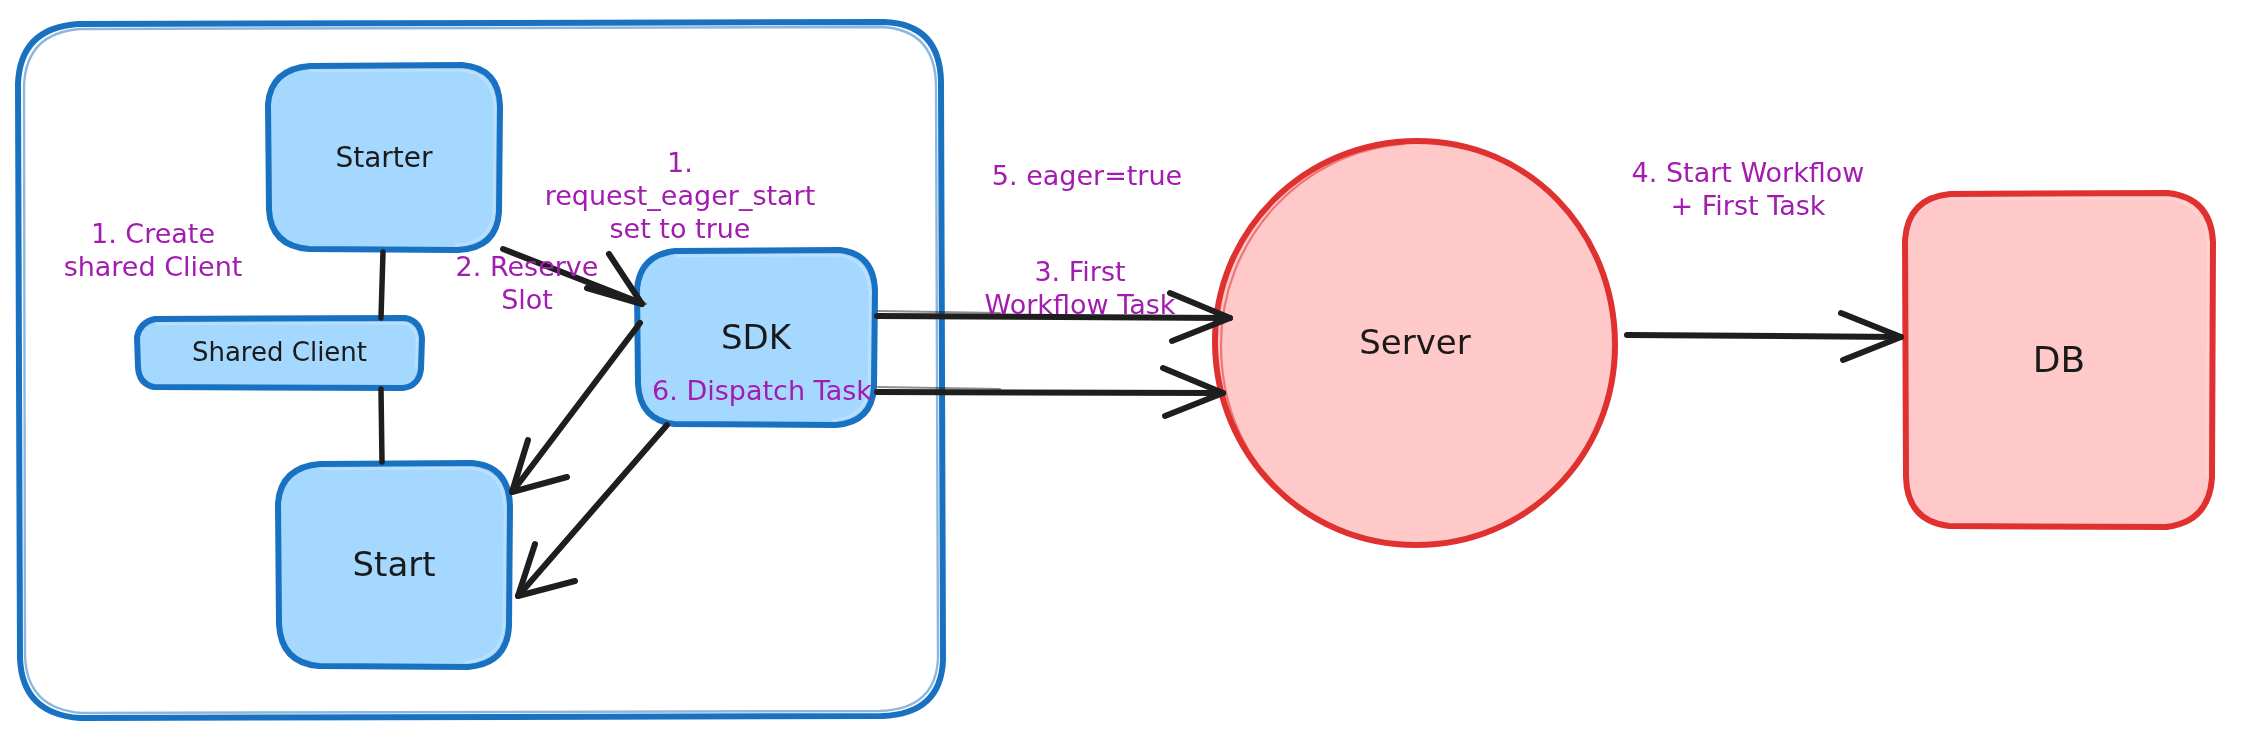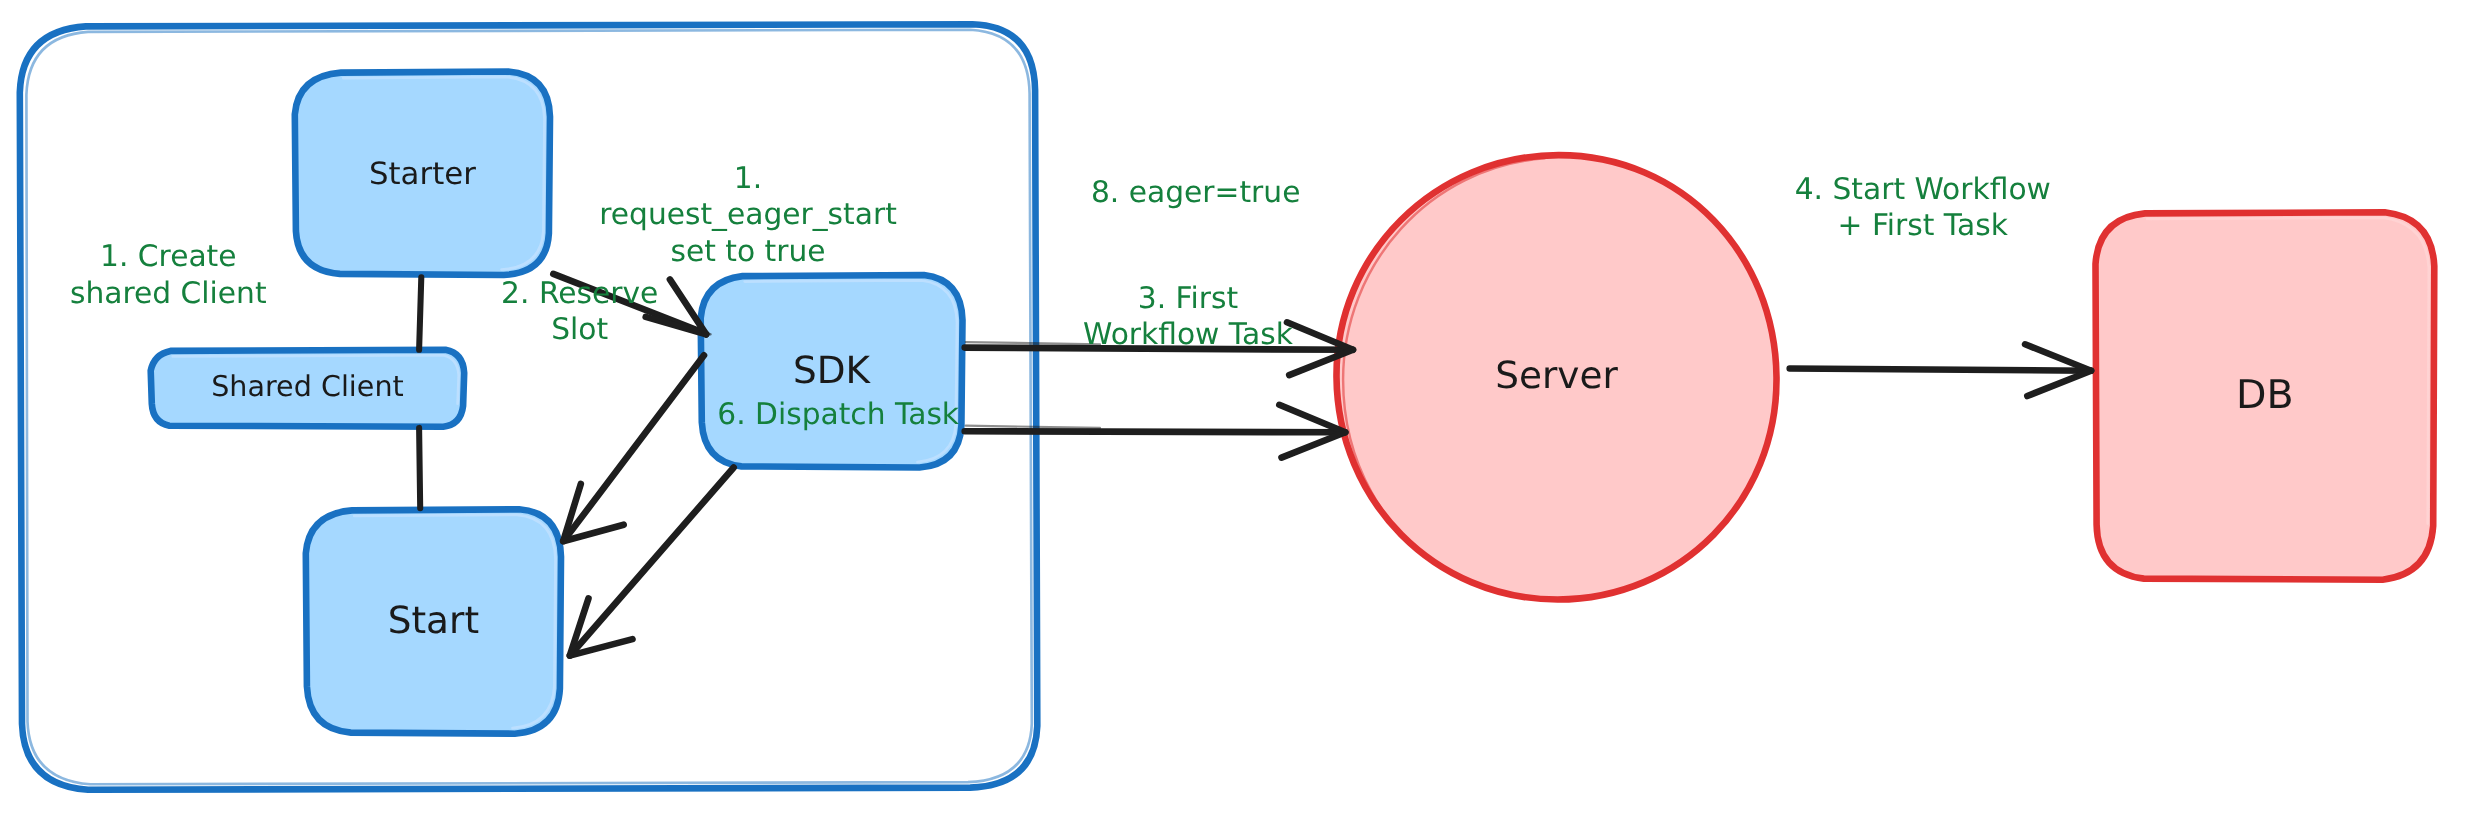--- a/index.html
+++ b/index.html
@@ -29,21 +29,21 @@
     text-align: center;
     color: #1a1a1a;
     font-family: "DejaVu Sans", sans-serif;
     font-weight: 400;
     pointer-events: none;
     line-height: 1.15;
   }
   .edge-label {
     position: absolute;
     text-align: center;
-    color: #15803d;
+    color: #a21caf;
     font-family: "DejaVu Sans", sans-serif;
     font-size: 27px;
     line-height: 1.22;
     white-space: pre-line;
     pointer-events: none;
   }
   .group-title {
     position: absolute;
     color: #1971c2;
     font-family: "DejaVu Sans", sans-serif;
@@ -57,21 +57,21 @@
   .t-sdk { left: 637px; top: 250px; width: 238px; height: 175px; font-size: 34px; }
   .t-server { left: 1215px; top: 140px; width: 400px; height: 405px; font-size: 34px; }
   .t-db { left: 1905px; top: 193px; width: 308px; height: 334px; font-size: 36px; }
 
   .l-create { left: 38px; top: 218px; width: 230px; }
   .l-eagerstart { left: 535px; top: 147px; width: 290px; }
   .l-reserve { left: 432px; top: 251px; width: 190px; }
   .l-eagertrue { left: 967px; top: 160px; width: 240px; }
   .l-startwf { left: 1598px; top: 157px; width: 300px; }
   .l-firstwft { left: 955px; top: 256px; width: 250px; }
-  .l-dispatch { left: 617px; top: 361px; width: 290px; }
+  .l-dispatch { left: 617px; top: 375px; width: 290px; }
   .g-shared { left: 600px; top: 32px; width: 330px; }
 </style>
 </head>
 <body>
 
 <div id="canvas">
 
   <svg id="sketch" viewBox="0 0 2248 754" xmlns="http://www.w3.org/2000/svg">
 
     <g>
@@ -168,20 +168,20 @@
   <div class="node-label t-sdk">SDK</div>
   <div class="node-label t-server">Server</div>
   <div class="node-label t-db">DB</div>
 
   <div class="edge-label l-create">1. Create
 shared Client</div>
   <div class="edge-label l-eagerstart">1. request_eager_start
 set to true</div>
   <div class="edge-label l-reserve">2. Reserve
 Slot</div>
-  <div class="edge-label l-eagertrue">8. eager=true</div>
+  <div class="edge-label l-eagertrue">5. eager=true</div>
   <div class="edge-label l-startwf">4. Start Workflow
 + First Task</div>
   <div class="edge-label l-firstwft">3. First
 Workflow Task</div>
   <div class="edge-label l-dispatch">6. Dispatch Task</div>
 
 </div>
 
 </body></html>

